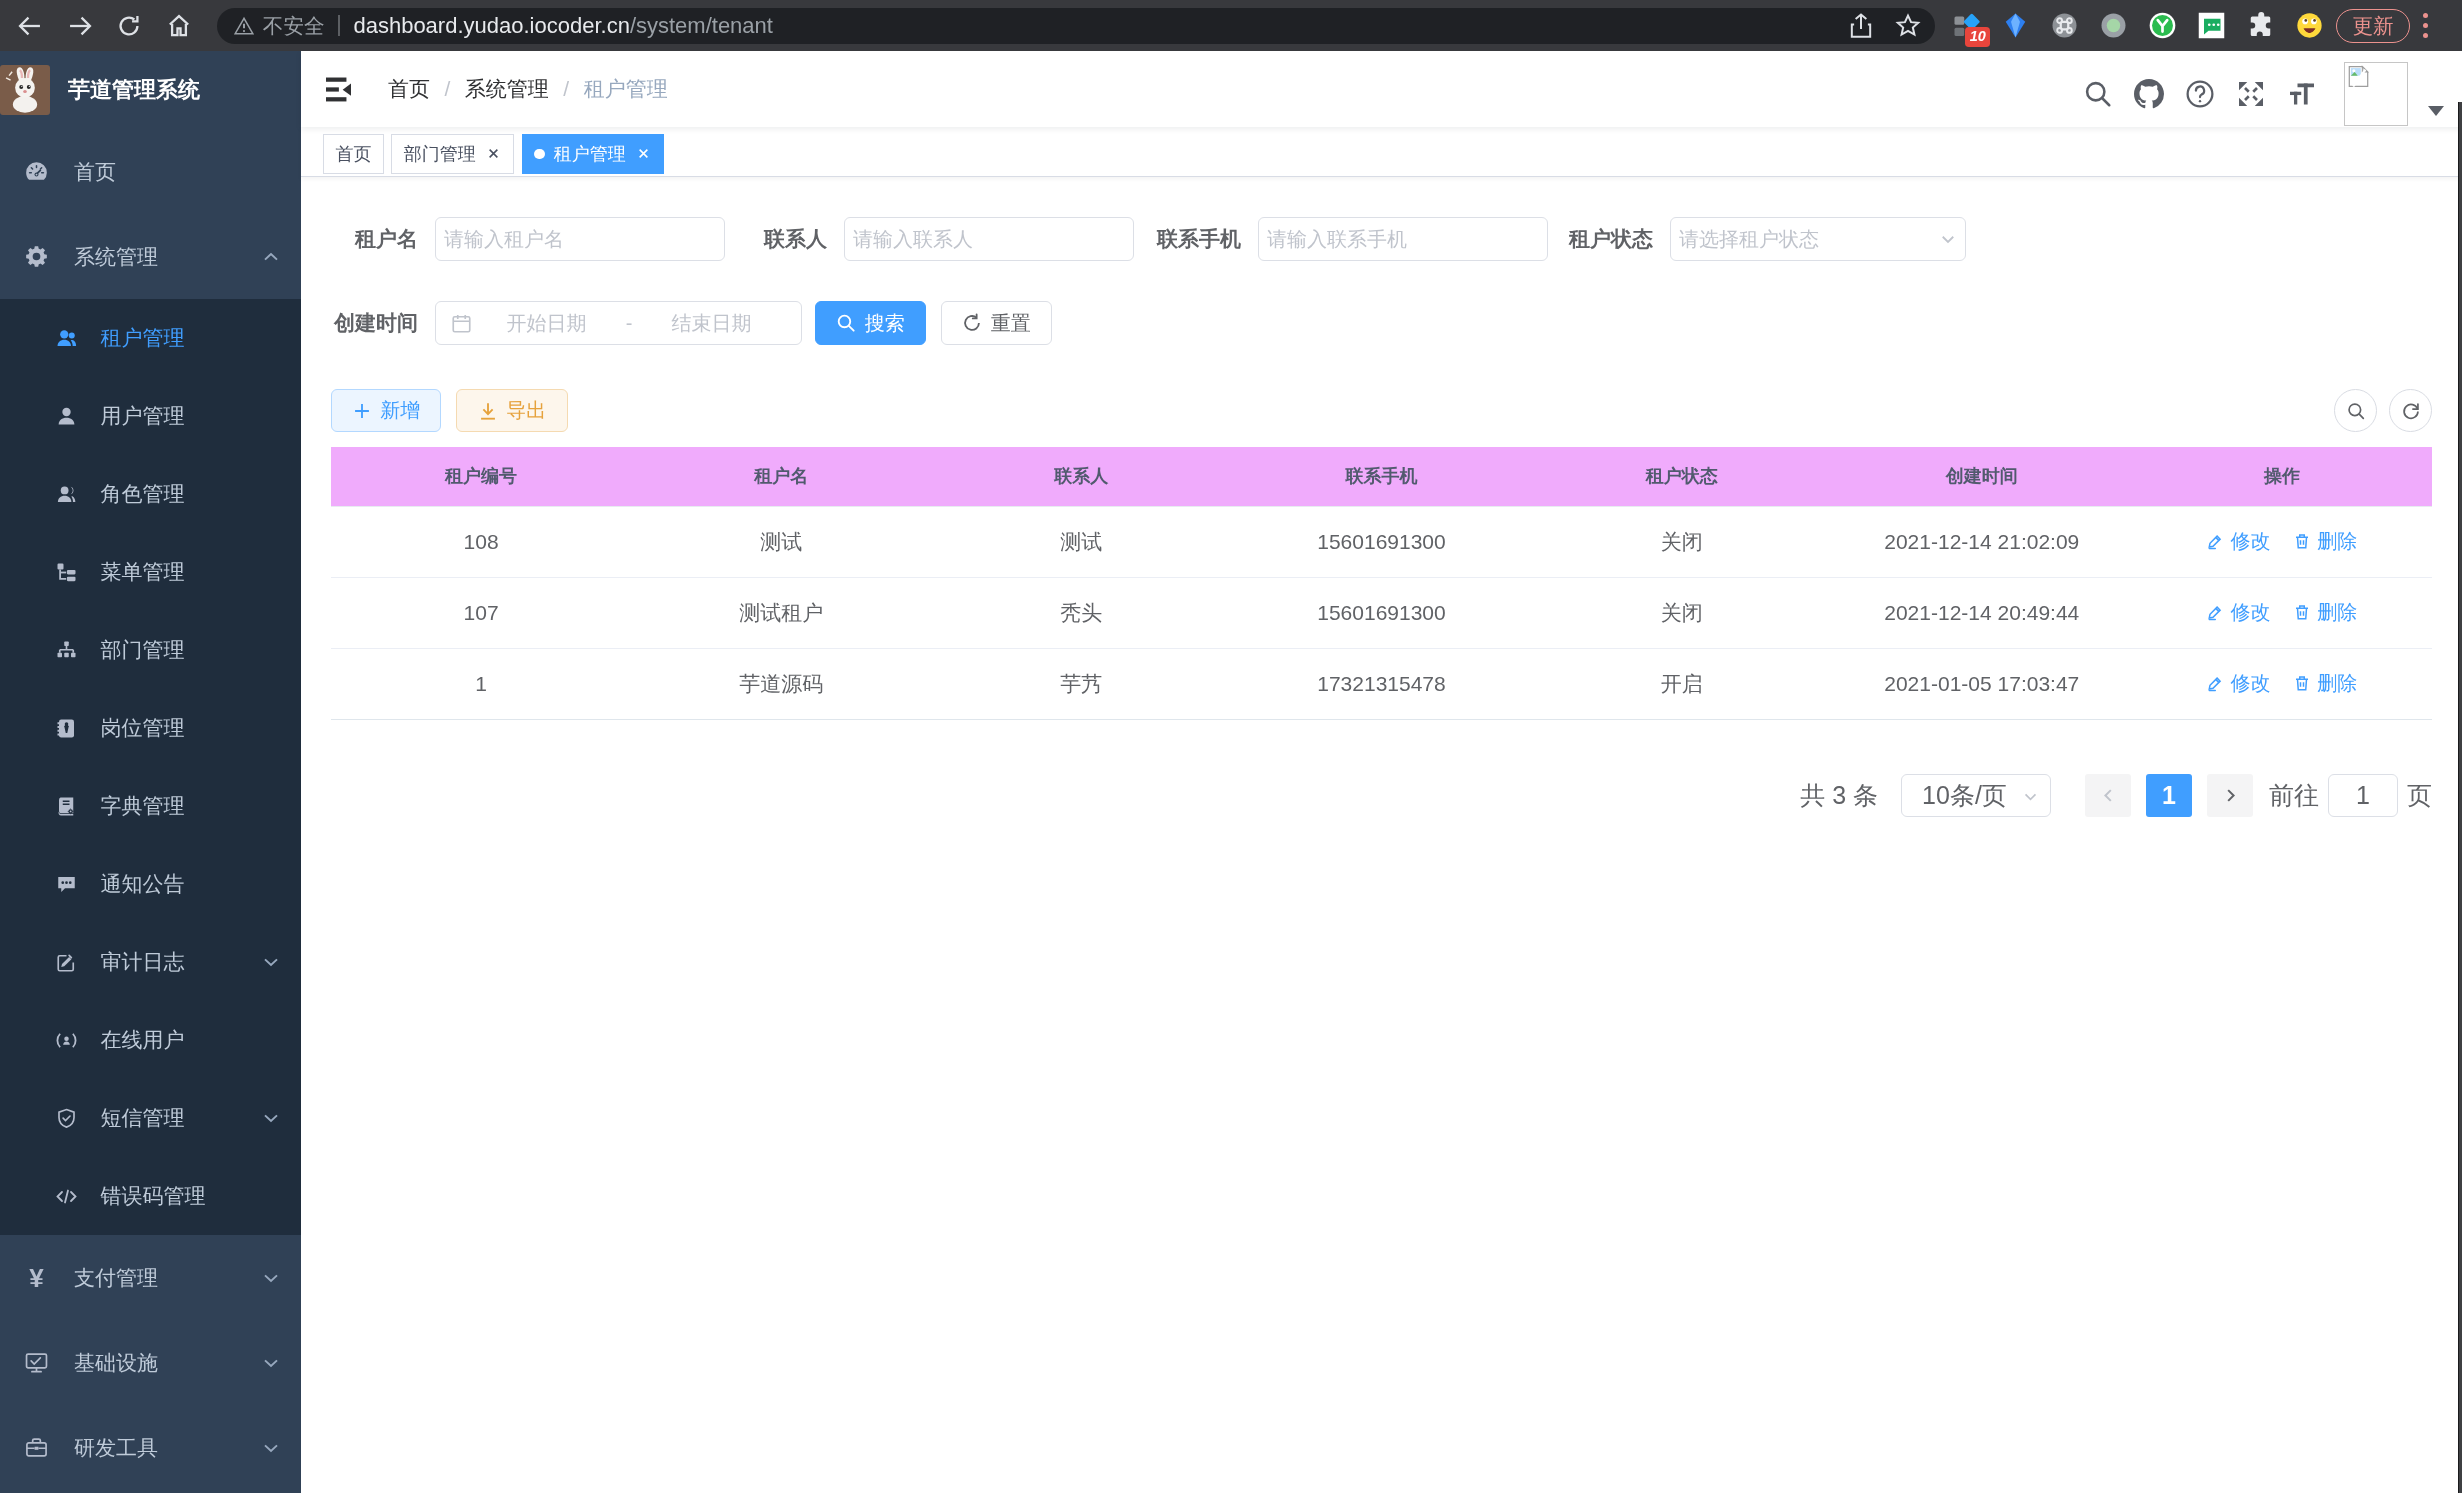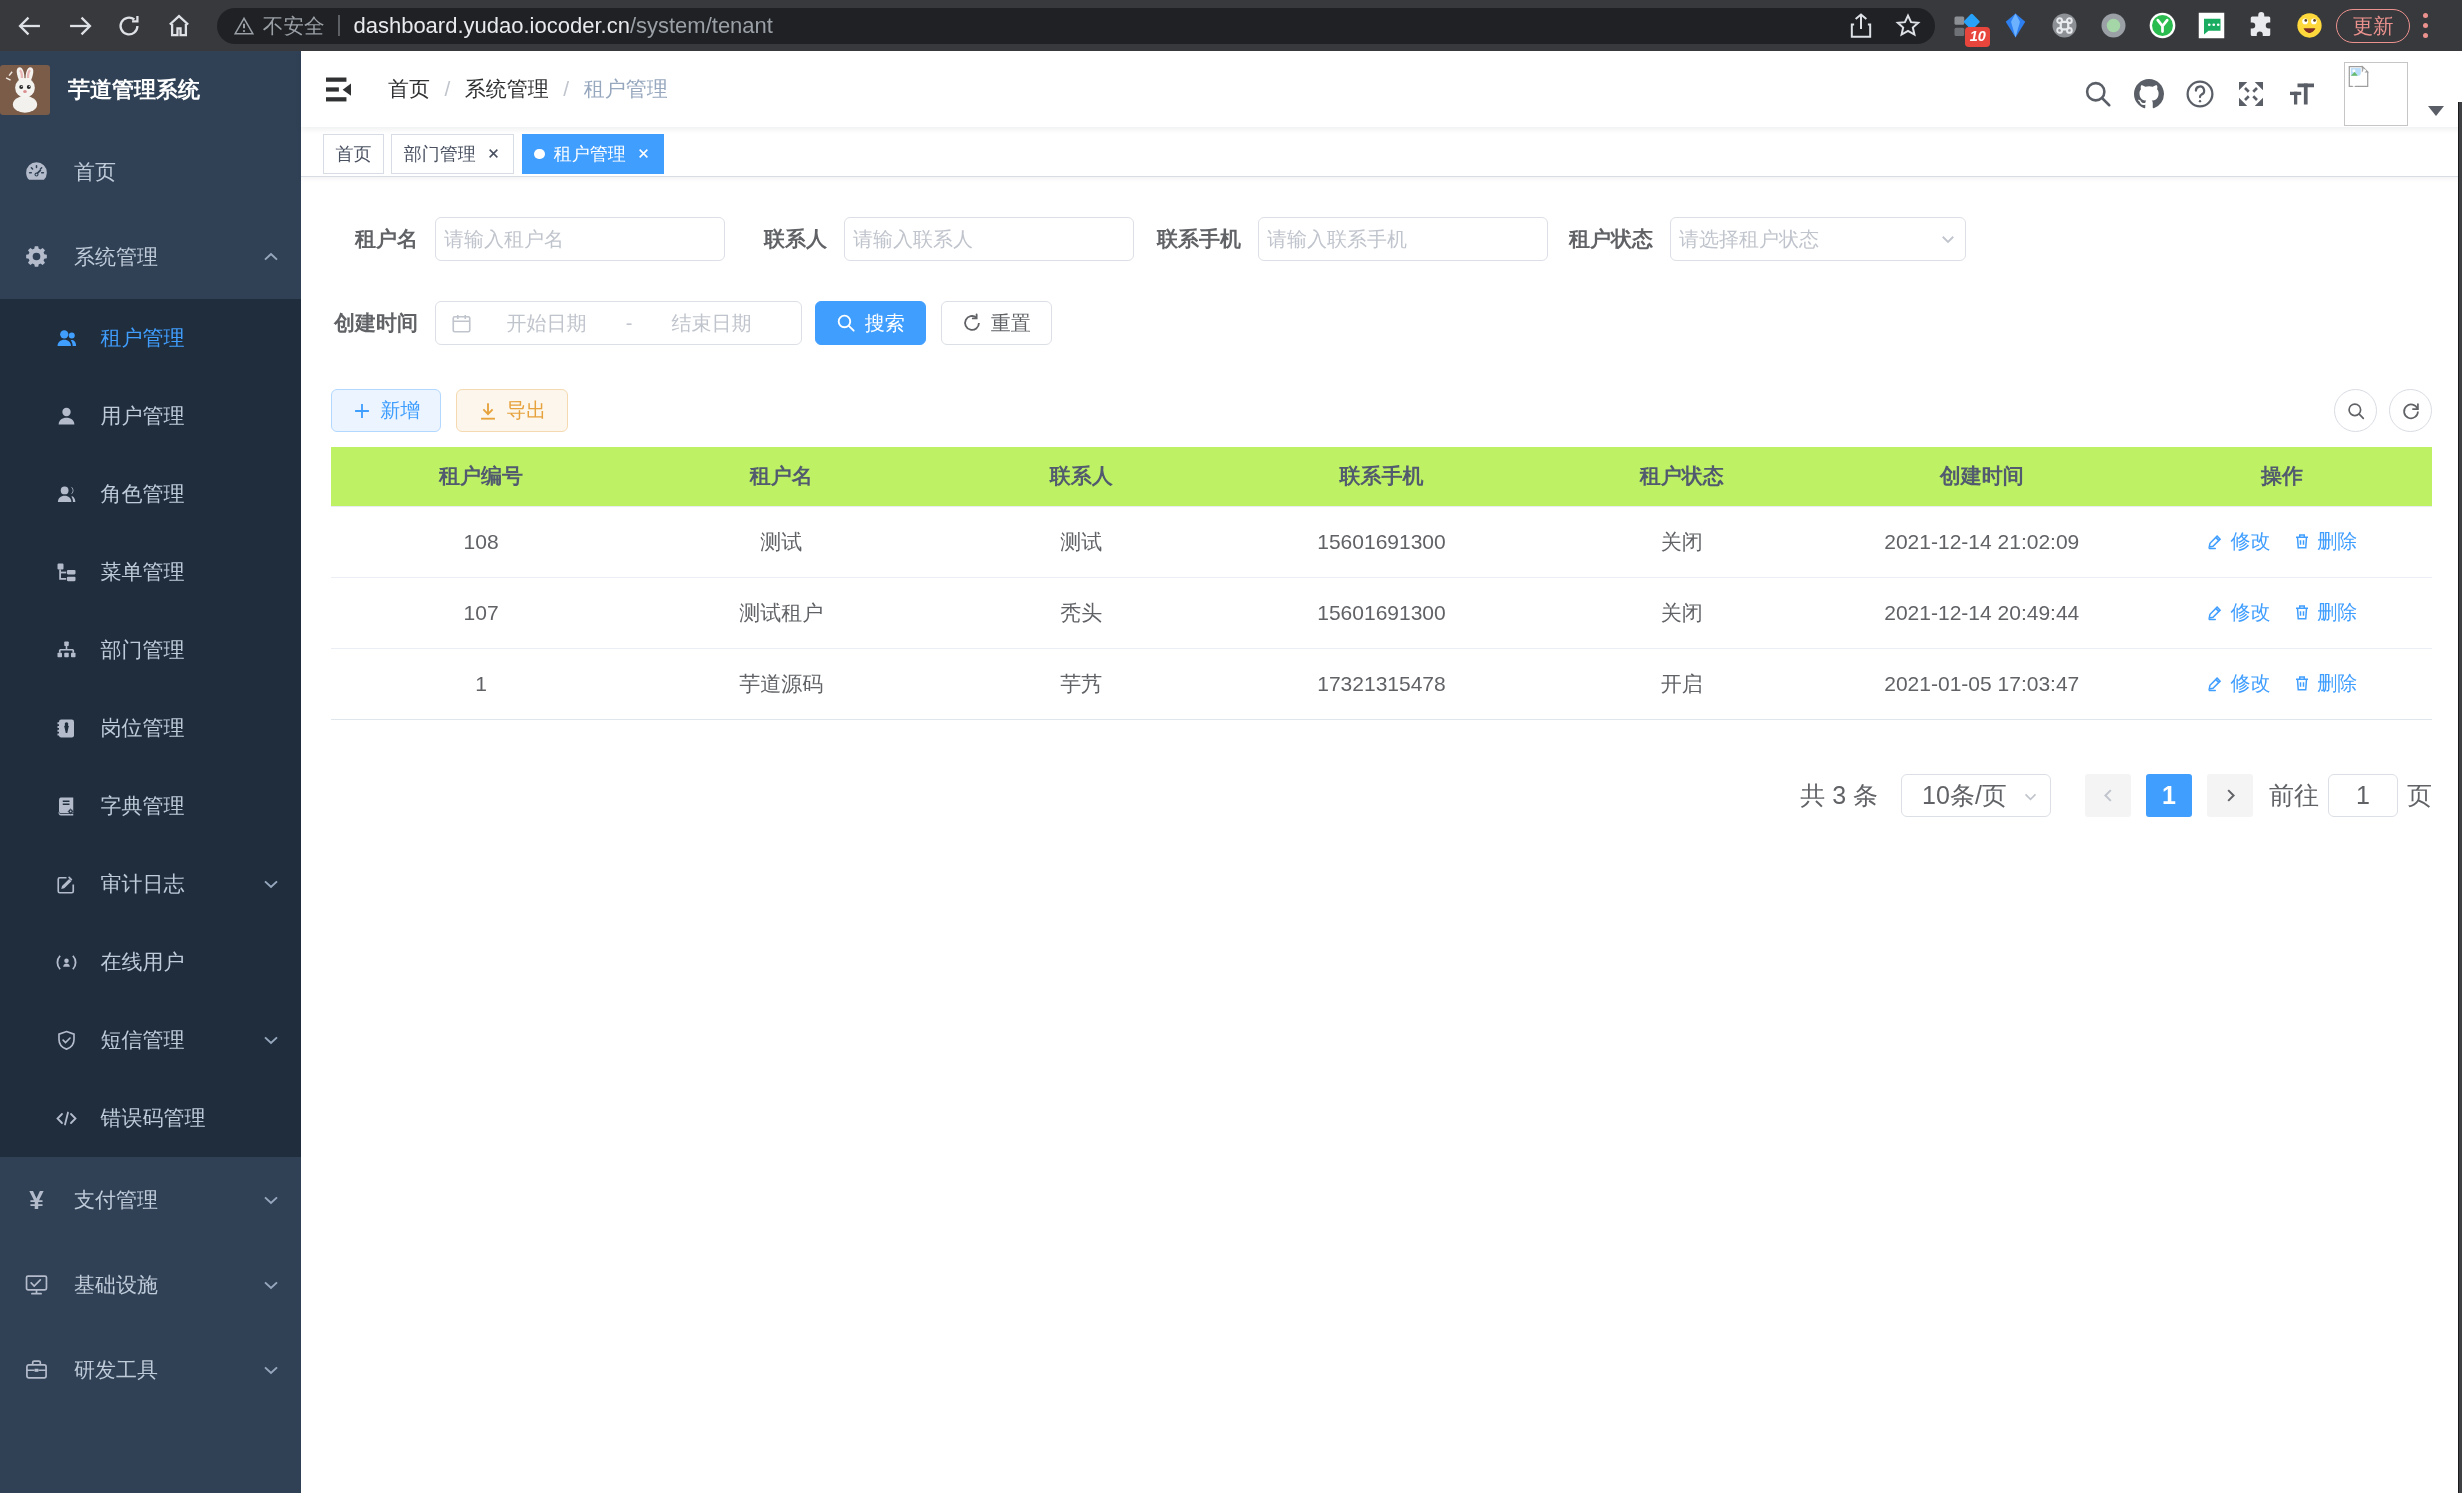--- a/index.html
+++ b/index.html
@@ -100,21 +100,21 @@
   .toolbar { display:flex; align-items:flex-start; height:43px; margin-bottom:15px; }
   .btn-sm { height:43px; border-radius:6px; font-size:20px; }
   .btn-add { width:110px; background:#ecf5ff; border-color:#b3d8ff; color:#409eff; }
   .btn-export { width:112px; margin-left:15px; background:#fdf6ec; border-color:#f5dab1; color:#e6a23c; }
   .tool-right { margin-left:auto; display:flex; align-items:center; gap:12px; }
   .cbtn { width:43px; height:43px; border-radius:50%; border:1.5px solid #d9dce3; background:#fff; display:flex; align-items:center; justify-content:center; color:#606266; }
   .cbtn svg { width:20px; height:20px; }
 
   
   table.grid { width:100%; border-collapse:collapse; table-layout:fixed; }
-  table.grid th { height:59px; background:#bef264; color:#515a6e; font-size:21px; font-weight:700; text-align:center; border-bottom:1.5px solid #e8ebf1; }
+  table.grid th { height:59px; background:#f0abfc; color:#515a6e; font-size:18px; font-weight:700; text-align:center; border-bottom:1.5px solid #e8ebf1; }
   table.grid td { height:71px; color:#606266; font-size:21px; text-align:center; border-bottom:1.5px solid #ebeef5; }
   table.grid tr.last td { border-bottom:1.5px solid #dfe6ec; }
   .oplink { color:#409eff; font-size:20px; display:inline-flex; align-items:center; white-space:nowrap; }
   .oplink svg { width:18px; height:18px; margin-right:6px; }
   .oplink + .oplink { margin-left:17px; }
 
   
   .pager { margin-top:54px; height:44px; display:flex; align-items:center; justify-content:flex-end; font-size:25px; color:#606266; }
   .pg-total { margin-right:23px; white-space:nowrap; }
   .pg-size { width:150px; height:43px; border:1.5px solid #dcdfe6; border-radius:6px; display:flex; align-items:center; justify-content:center; position:relative; color:#606266; background:#fff; }
@@ -395,20 +395,31 @@
                 <path d="M4 20.5A3.5 3.5 0 0 0 7.5 24H23v2H7a3.5 3.5 0 0 1-3-5.5z" fill="currentColor"></path>
                 <path d="M9 7h9M9 11h9" stroke="#1f2d3d" stroke-width="2.2"></path>
                 <g fill="#1f2d3d">
                   <circle cx="19.5" cy="20.5" r="3"></circle>
                   <path d="M19.5 16.2l.8 1.5h-1.6zm0 8.6l.8-1.5h-1.6zm4.3-4.3-1.5.8v-1.6zm-8.6 0 1.5.8v-1.6z"></path>
                 </g>
                 <circle cx="19.5" cy="20.5" r="1.2" fill="currentColor"></circle>
               </svg>
           </span>
           <span class="mtxt">字典管理</span>
+        </div>
+        <div class="smi">
+          <span class="mico">
+            <svg viewBox="0 0 28 28">
+                <path d="M3 4h22v15H12l-5 5v-5H3z" fill="currentColor"></path>
+                <circle cx="9" cy="11.5" r="1.8" fill="#1f2d3d"></circle>
+                <circle cx="14" cy="11.5" r="1.8" fill="#1f2d3d"></circle>
+                <circle cx="19" cy="11.5" r="1.8" fill="#1f2d3d"></circle>
+              </svg>
+          </span>
+          <span class="mtxt">通知公告</span>
         </div>
         <div class="smi">
           <span class="mico">
             <svg viewBox="0 0 28 28" fill="none" stroke="currentColor" stroke-width="2.2">
                 <path d="M23 14v9a2 2 0 0 1-2 2H5a2 2 0 0 1-2-2V7a2 2 0 0 1 2-2h9"></path>
                 <path d="M8 16l9.5-9.5 3 3L11 19l-4 1z" fill="currentColor" stroke="none"></path>
                 <path d="M17.5 4.5l3 3" stroke-linecap="round"></path>
               </svg>
           </span>
           <span class="mtxt">审计日志</span>

